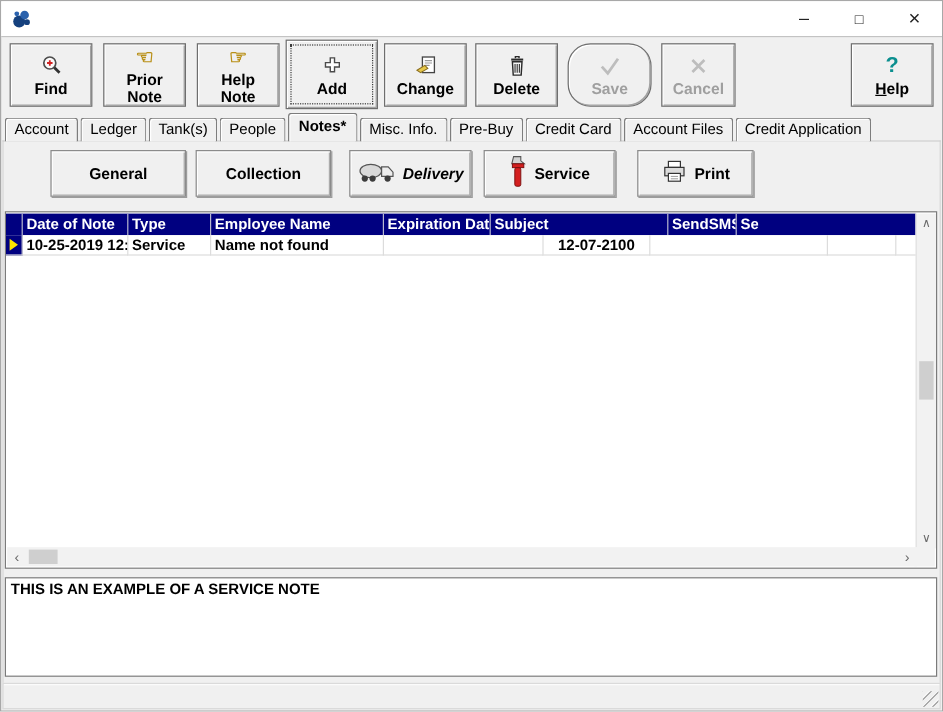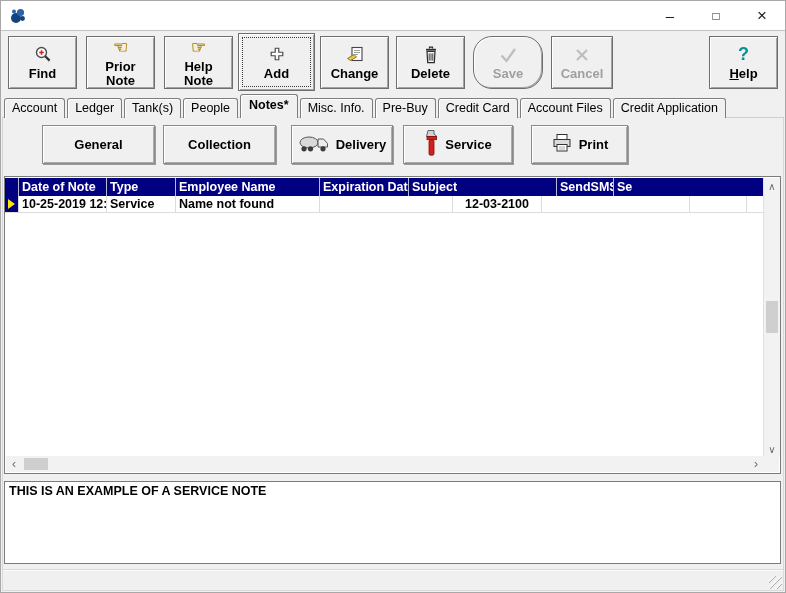--- a/index.html
+++ b/index.html
@@ -184,21 +184,21 @@
   </div>
   <div class="tabline"></div>
   <div class="pageframe"></div>
 
   <div class="pbtn" style="left:22px;width:113px;">
     <span class="lbl">General</span>
   </div>
   <div class="pbtn" style="left:143px;width:113px;">
     <span class="lbl">Collection</span>
   </div>
-  <div class="pbtn" style="left:271px;width:102px;">
+  <div class="pbtn" style="left:271px;width:102px;font-style:italic;">
     <span>
       <svg width="32" height="20" viewBox="0 0 32 20">
         <ellipse cx="11" cy="9.5" rx="9" ry="5.5" fill="#d9d9d9" stroke="#555" stroke-width="1"></ellipse>
         <path d="M20 6h5.5l4 4.5V14H20z" fill="#ececec" stroke="#555" stroke-width="1"></path>
         <circle cx="6" cy="15.8" r="2.6" fill="#3c3c3c"></circle>
         <circle cx="12.5" cy="15.8" r="2.6" fill="#3c3c3c"></circle>
         <circle cx="25" cy="15.8" r="2.6" fill="#3c3c3c"></circle>
       </svg>
     </span>
     <span class="lbl">Delivery</span>
@@ -237,21 +237,21 @@
       <div class="gh" style="width:18px;border-right:none;">Se</div>
     </div>
     <div class="grow">
       <div class="gc ind" style="width:14px;">
           <span class="tri"></span>
         </div>
       <div class="gc" style="width:88px;">10-25-2019 12:</div>
       <div class="gc" style="width:69px;">Service</div>
       <div class="gc" style="width:144px;">Name not found</div>
       <div class="gc" style="width:133px;"></div>
-      <div class="gc center" style="width:89px;">12-03-2100</div>
+      <div class="gc center" style="width:89px;">12-07-2100</div>
       <div class="gc" style="width:148px;"></div>
       <div class="gc" style="width:57px;"></div>
       <div class="gc" style="width:18px;border-right:none;"></div>
     </div>
 
     <div class="vsb">
       <div class="arr up">∧</div>
       <div class="thumb"></div>
       <div class="arr dn">∨</div>
     </div>

